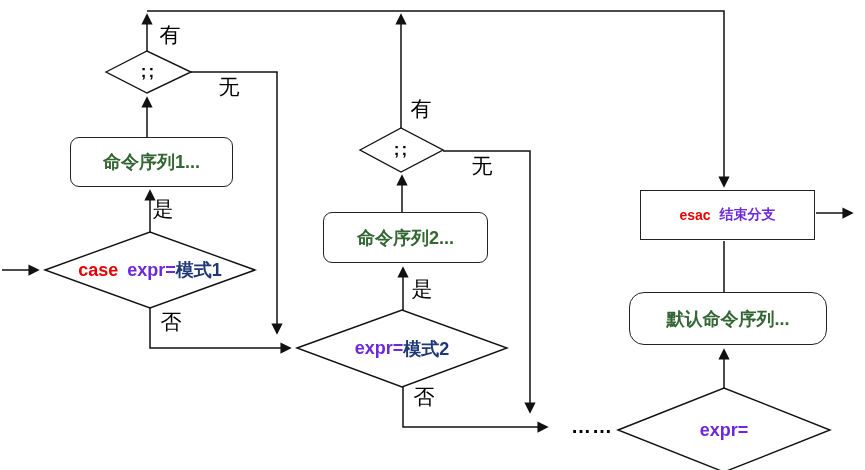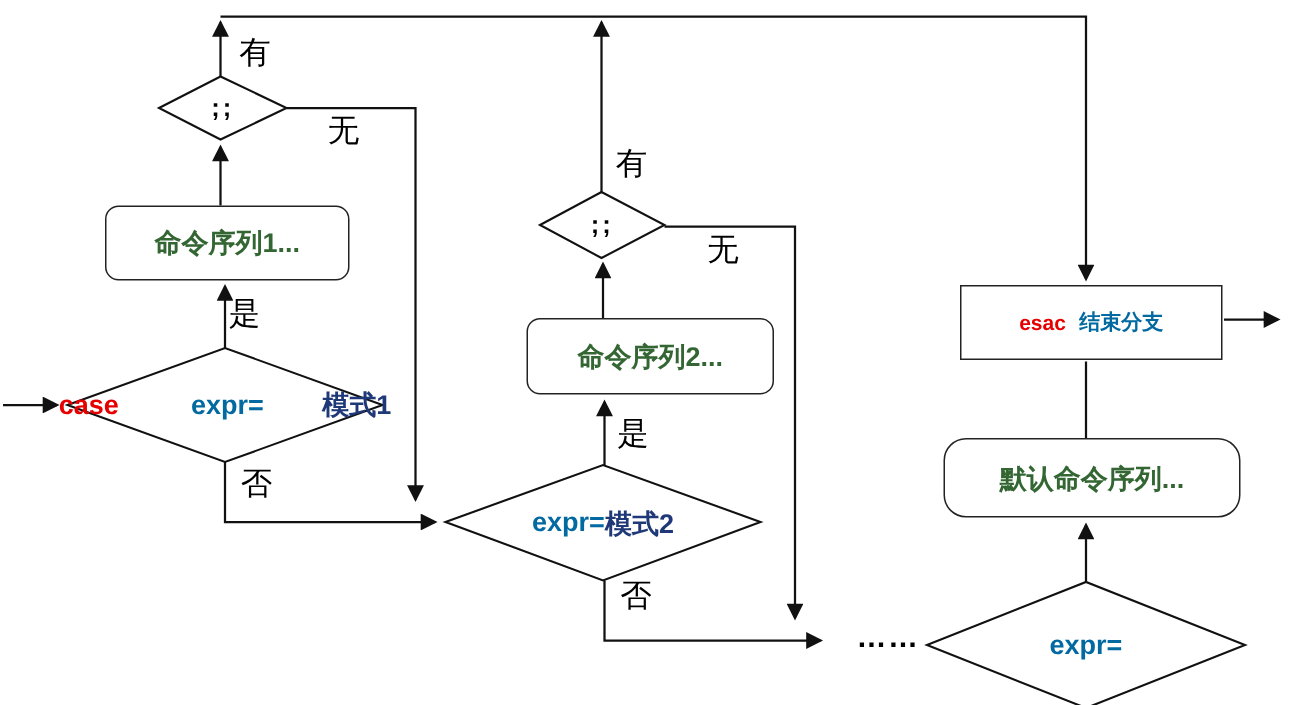--- a/index.html
+++ b/index.html
@@ -39,21 +39,21 @@
     font-weight: bold;
     font-size: 18px;
     white-space: nowrap;
     pointer-events: none;
   }
   .semi-text { font-size: 17px; letter-spacing: 2px; }
 
   .kw   { color: var(--color-keyword, #e60000); }
   .pat  { color: var(--color-pattern, #1f3878); }
   .cmd  { color: var(--color-command, #336633); }
-  .blk  { color: #0369a1; }
+  .blk  { color: #6d28d9; }
   .gap-r { margin-right: 9px; }
 
   .lbl {
     position: absolute;
     transform: translate(-50%, -50%);
     font-size: 21px;
     font-weight: 400;
     color: #000;
     white-space: nowrap;
   }
@@ -91,38 +91,38 @@
     <polygon class="diamond" points="45,270 150,232 255,270 150,308"></polygon>
     <polygon class="diamond" points="360,150 401,128 443,150 401,172"></polygon>
     <polygon class="diamond" points="297,348 402,310 507,348 402,387"></polygon>
     <polygon class="diamond" points="618,430 724,388 830,430 724,472"></polygon>
   </svg>
 
   <div class="box rounded" style="left:70px; top:137px; width:163px; height:50px;">
     <span class="cmd">命令序列1...</span>
   </div>
 
-  <div class="box rounded" style="left:323px; top:212px; width:165px; height:51px;margin-left:28px;">
+  <div class="box rounded" style="left:323px; top:212px; width:165px; height:51px;">
     <span class="cmd">命令序列2...</span>
   </div>
 
   <div class="box rounded" style="left:629px; top:292px; width:198px; height:53px; border-radius:15px;">
     <span class="cmd">默认命令序列...</span>
   </div>
 
   <div class="box" style="left:640px; top:190px; width:175px; height:50px; font-size:14px;">
     <span class="kw gap-r">esac</span>
     <span class="blk">结束分支</span>
   </div>
 
   <div class="diamond-text semi-text" style="left:106px; top:51px; width:85px; height:42px;">;;</div>
 
   <div class="diamond-text semi-text" style="left:360px; top:128px; width:83px; height:44px;">;;</div>
 
-  <div class="diamond-text" style="left:45px; top:232px; width:210px; height:76px;gap:39px;">
+  <div class="diamond-text" style="left:45px; top:232px; width:210px; height:76px;">
     <span class="kw gap-r">case</span>
     <span class="blk">expr=</span>
       <span class="pat">模式1</span>
   </div>
 
   <div class="diamond-text" style="left:297px; top:310px; width:210px; height:77px;">
     <span class="blk">expr=</span>
       <span class="pat">模式2</span>
   </div>
 

